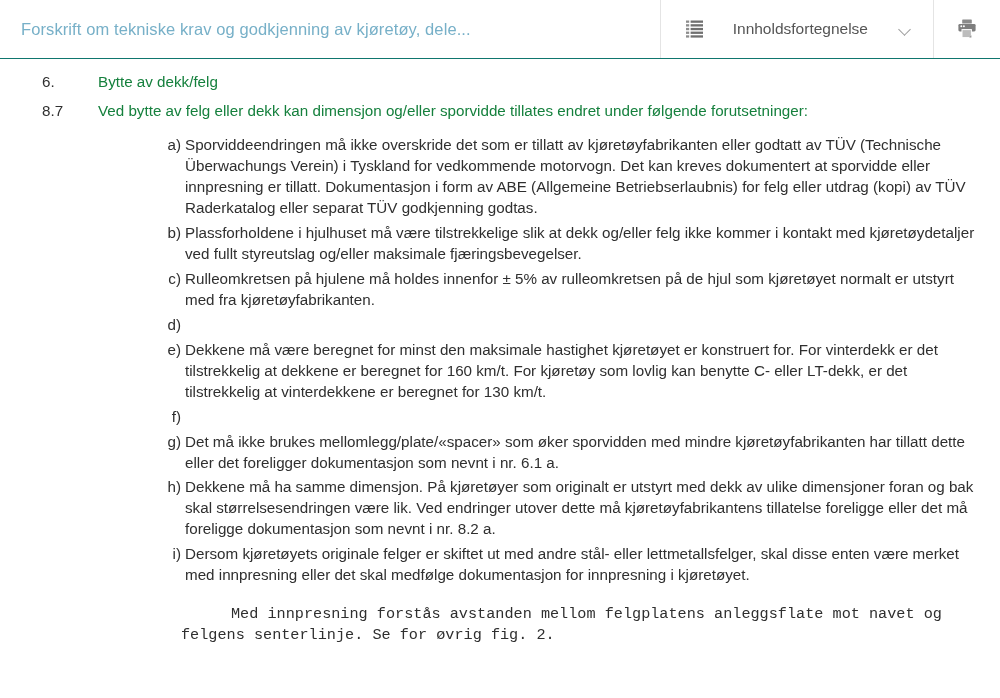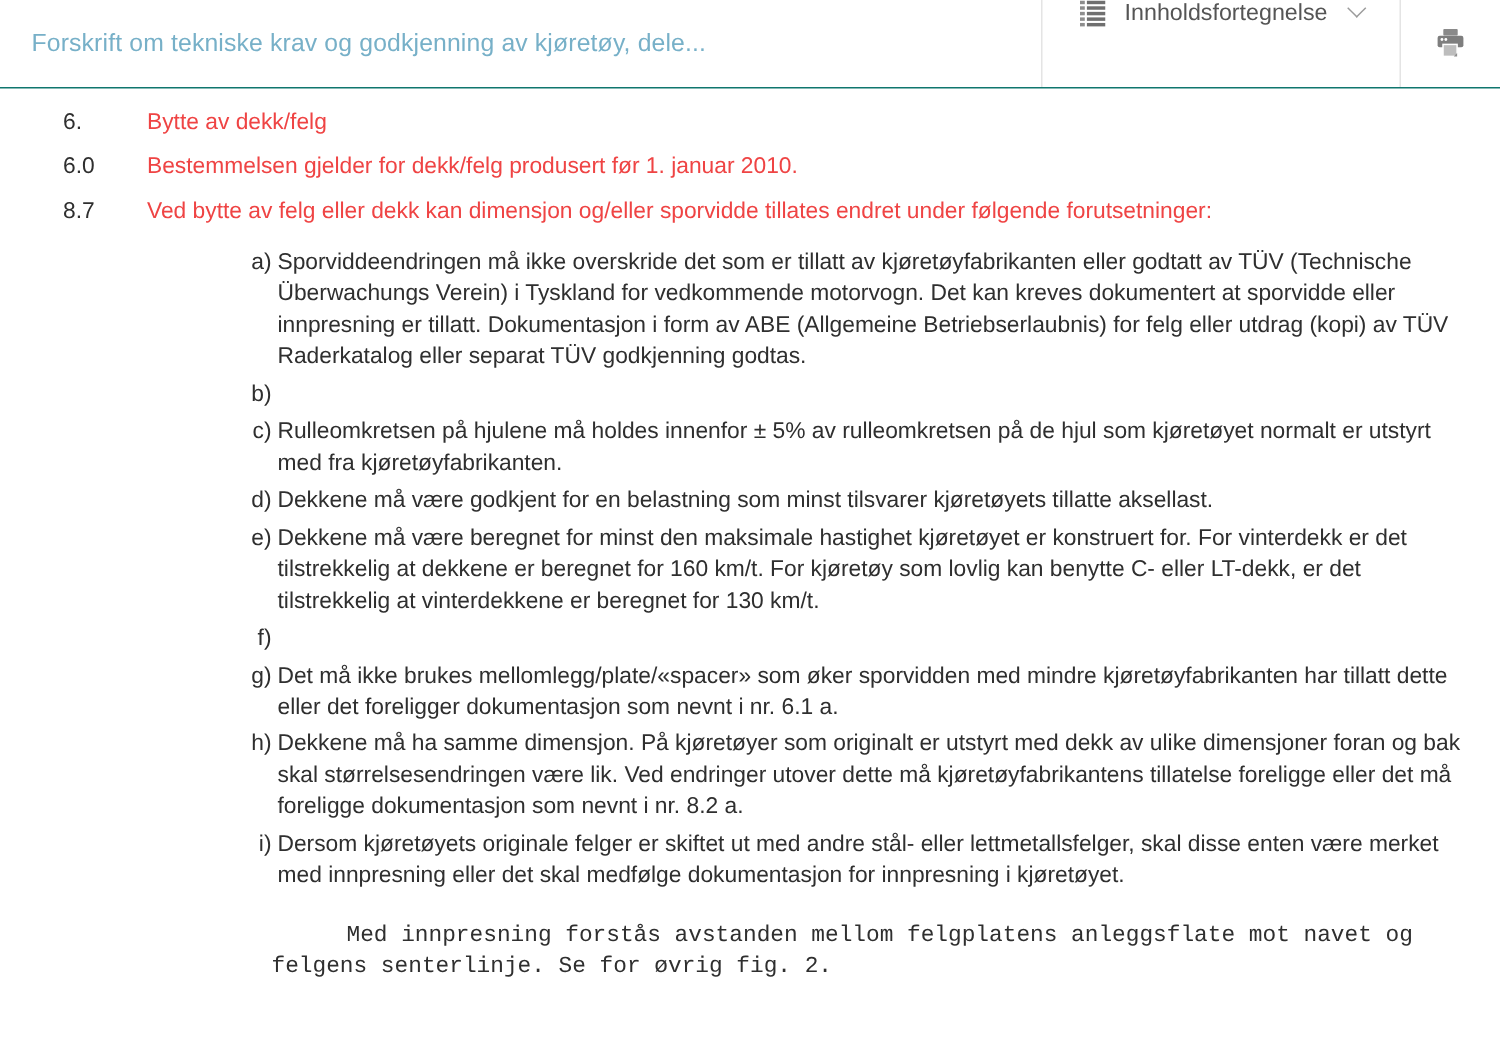--- a/index.html
+++ b/index.html
@@ -42,22 +42,22 @@
   }
   .topbar-divider {
     width: 1px;
     background: #e4e4e4;
     margin: 0;
     align-self: stretch;
   }
   .toc-btn {
     flex: 0 0 auto;
     display: flex;
-    align-items: flex-start;
-    gap: 13px;
+    align-items: center;
+    gap: 30px;
     padding: 0 22px 0 25px;
     cursor: pointer;
     user-select: none;
   }
   .toc-label {
     font-size: 15.5px;
     color: #555555;
     white-space: nowrap;
   }
   .chevron {
@@ -116,21 +116,21 @@
   .sec-num {
     flex: 0 0 auto;
     width: 98px;
     padding-left: 42px;
     box-sizing: border-box;
     color: #2f2f2f;
   }
   .sec-text {
     flex: 1 1 auto;
     padding-right: 24px;
-    color: #ef4444;
+    color: #15803d;
   }
 
   .alpha-list {
     margin: 8px 0 0 0;
     padding: 0;
     list-style: none;
   }
   .alpha-item {
     display: flex;
     align-items: flex-start;
@@ -200,45 +200,41 @@
   </div>
 </div>
 
 <div class="doc-body">
 
   <div class="section-row">
     <div class="sec-num">6.</div>
     <div class="sec-text">Bytte av dekk/felg</div>
   </div>
 
-  <div class="section-row">
-    <div class="sec-num">6.0</div>
-    <div class="sec-text">Bestemmelsen gjelder for dekk/felg produsert før 1. januar 2010.</div>
-  </div>
 
   <div class="section-row">
     <div class="sec-num">8.7</div>
     <div class="sec-text">Ved bytte av felg eller dekk kan dimensjon og/eller sporvidde tillates endret under følgende forutsetninger:</div>
   </div>
 
   <ul class="alpha-list">
     <li class="alpha-item">
       <span class="alpha-marker">a)</span>
       <span class="alpha-text">Sporviddeendringen må ikke overskride det som er tillatt av kjøretøyfabrikanten eller godtatt av TÜV (Technische Überwachungs Verein) i Tyskland for vedkommende motorvogn. Det kan kreves dokumentert at sporvidde eller innpresning er tillatt. Dokumentasjon i form av ABE (Allgemeine Betriebserlaubnis) for felg eller utdrag (kopi) av TÜV Raderkatalog eller separat TÜV godkjenning godtas.</span>
     </li>
     <li class="alpha-item">
       <span class="alpha-marker">b)</span>
+      <span class="alpha-text">Plassforholdene i hjulhuset må være tilstrekkelige slik at dekk og/eller felg ikke kommer i kontakt med kjøretøydetaljer ved fullt styreutslag og/eller maksimale fjæringsbevegelser.</span>
     </li>
     <li class="alpha-item">
       <span class="alpha-marker">c)</span>
       <span class="alpha-text">Rulleomkretsen på hjulene må holdes innenfor ± 5% av rulleomkretsen på de hjul som kjøretøyet normalt er utstyrt med fra kjøretøyfabrikanten.</span>
     </li>
     <li class="alpha-item">
       <span class="alpha-marker">d)</span>
-      <span class="alpha-text">Dekkene må være godkjent for en belastning som minst tilsvarer kjøretøyets tillatte aksellast.</span>
     </li>
     <li class="alpha-item">
       <span class="alpha-marker">e)</span>
       <span class="alpha-text">Dekkene må være beregnet for minst den maksimale hastighet kjøretøyet er konstruert for. For vinterdekk er det tilstrekkelig at dekkene er beregnet for 160 km/t. For kjøretøy som lovlig kan benytte C- eller LT-dekk, er det tilstrekkelig at vinterdekkene er beregnet for 130 km/t.</span>
     </li>
     <li class="alpha-item">
       <span class="alpha-marker">f)</span>
     </li>
     <li class="alpha-item">
       <span class="alpha-marker">g)</span>

